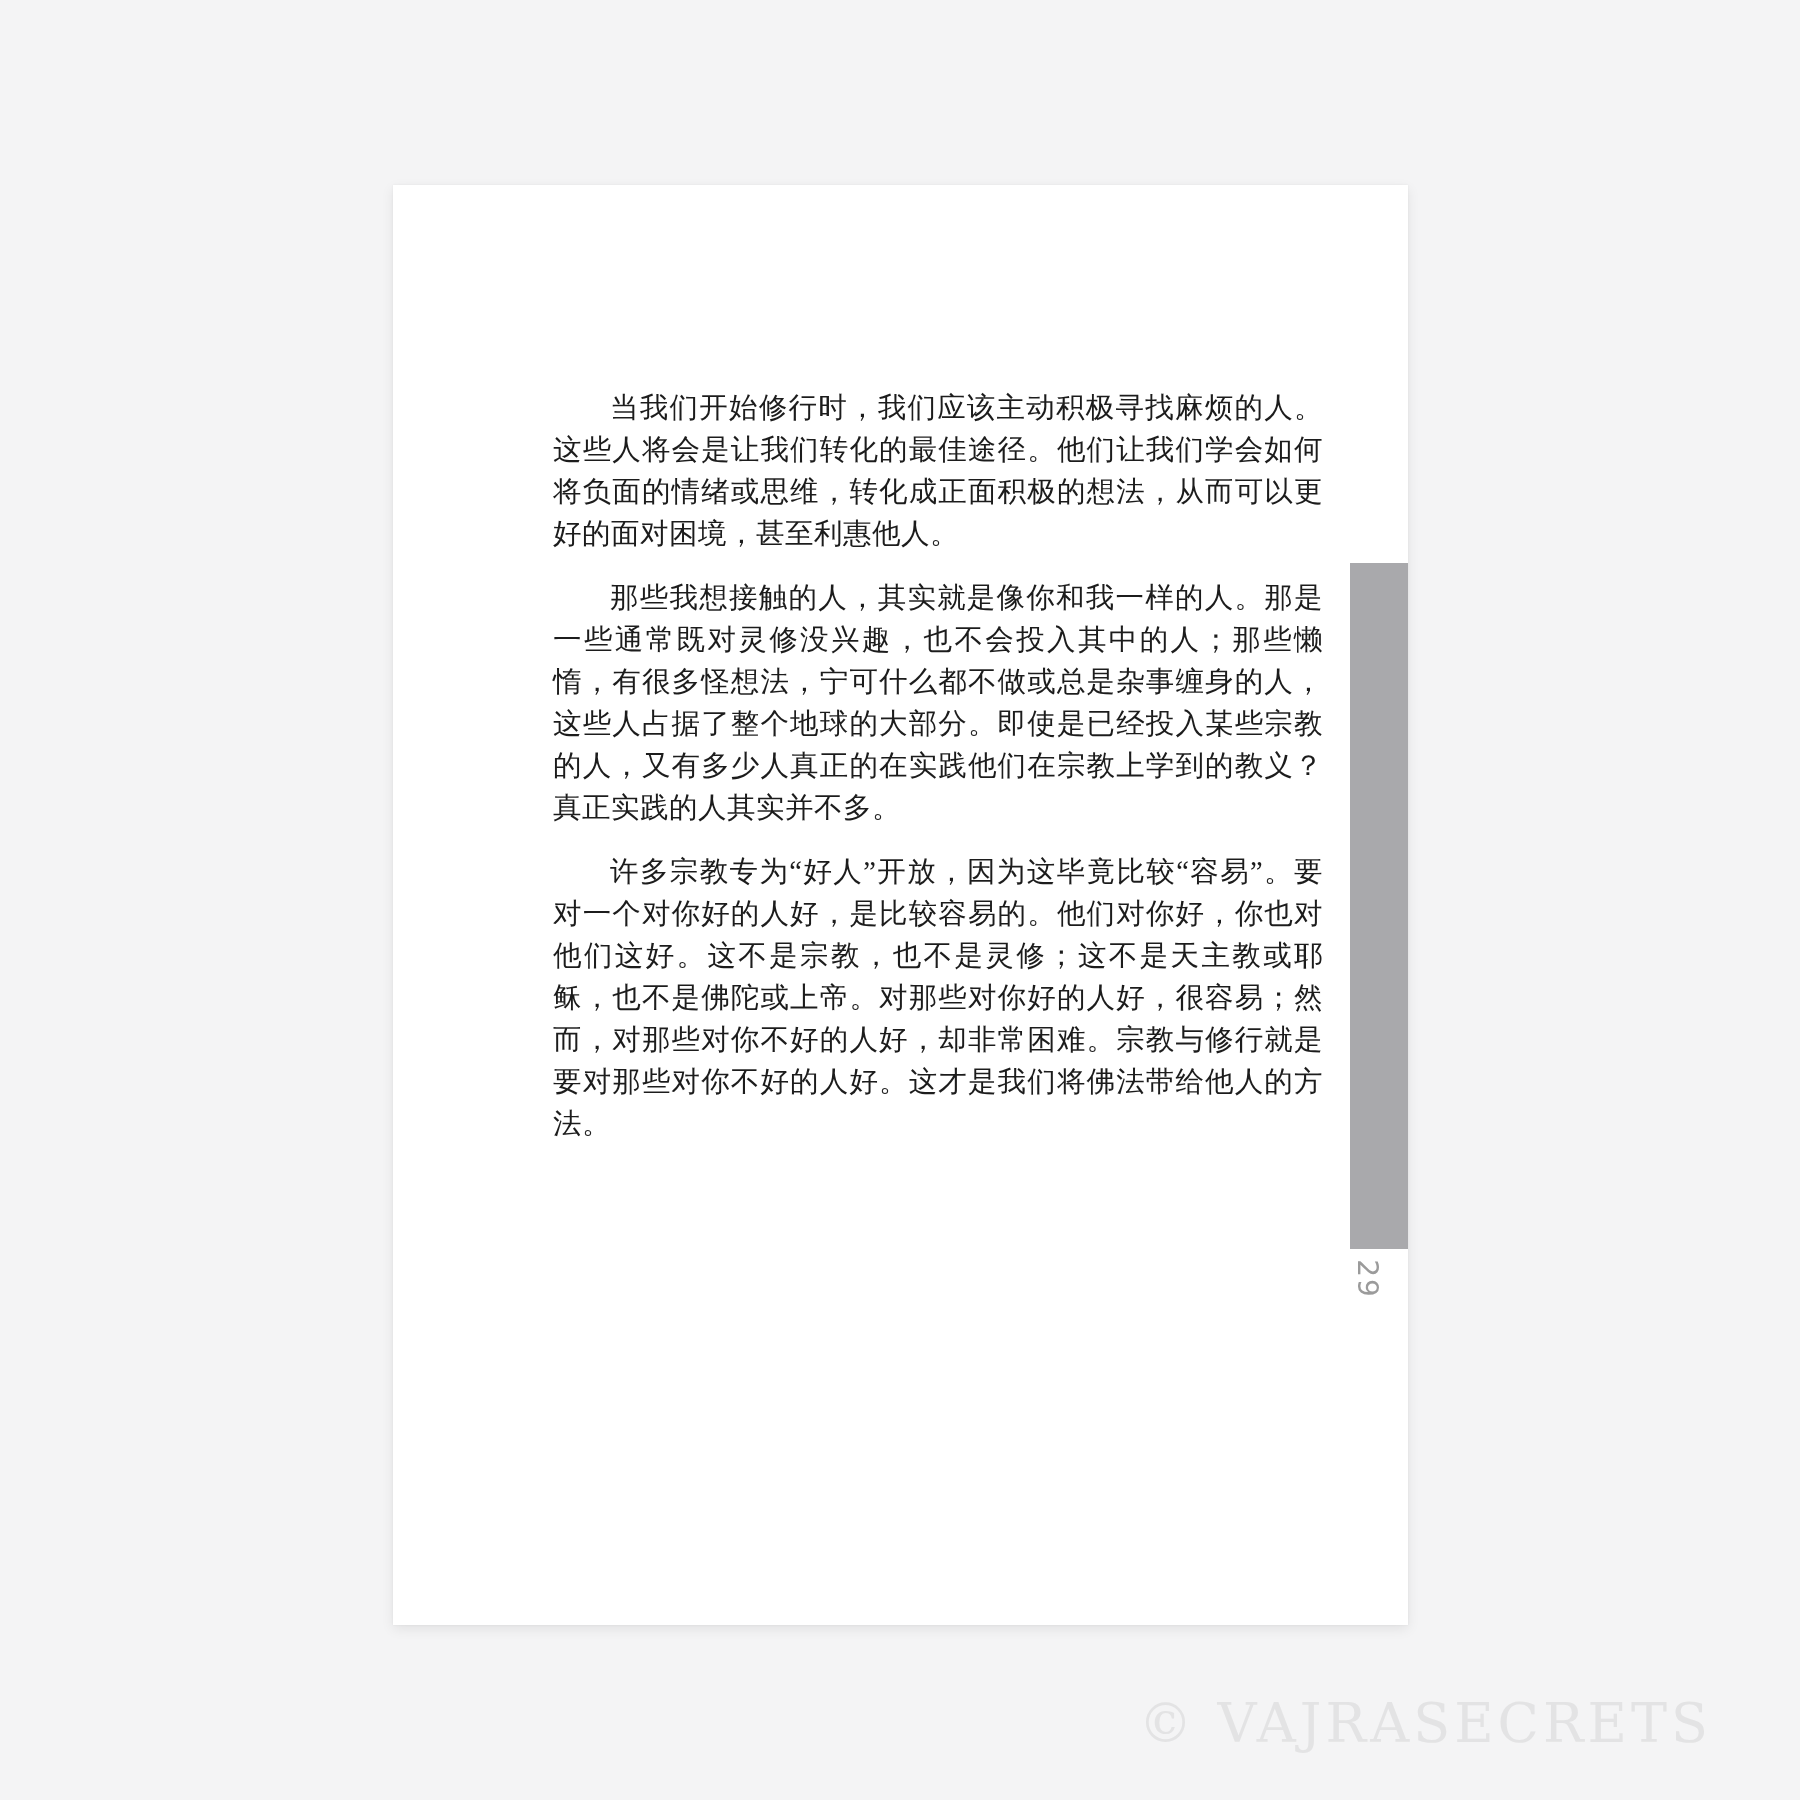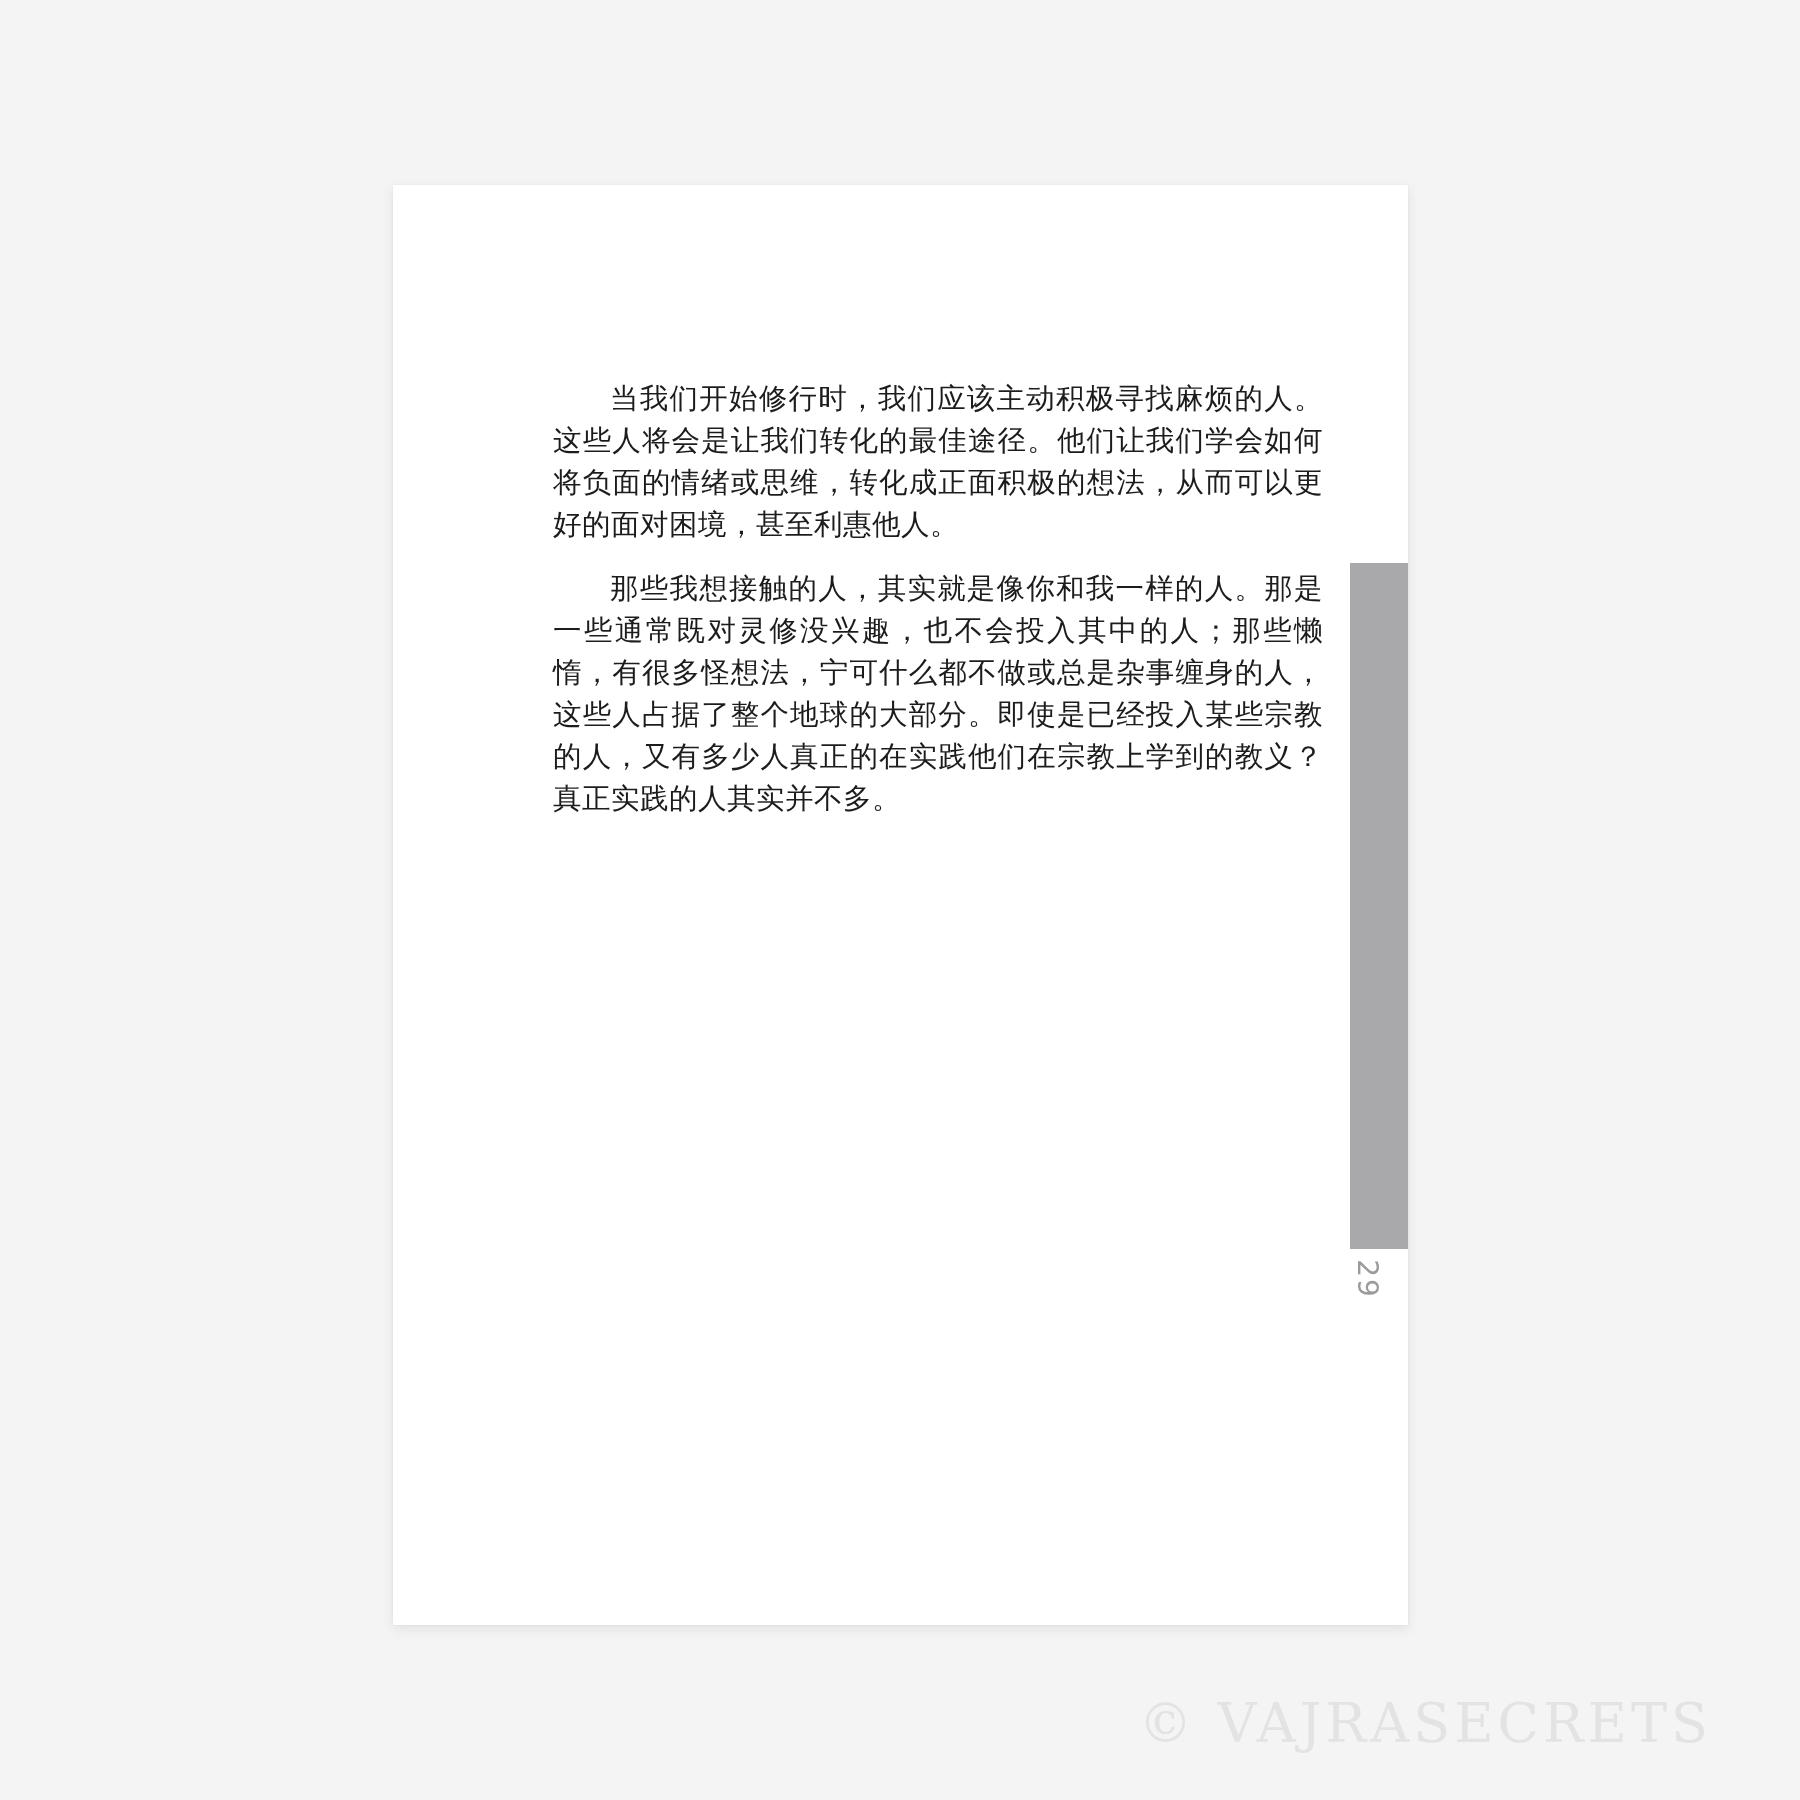--- a/index.html
+++ b/index.html
@@ -24,21 +24,21 @@
   }
   .page {
     position: absolute;
     left: 393px; top: 185px;
     width: 1015px; height: 1440px;
     background: var(--page_bg);
     box-shadow: 0 4px 12px rgba(0,0,0,0.08), 0 0 2px rgba(0,0,0,0.06);
   }
   .text-block {
     position: absolute;
-    left: 160px; top: 193px;
+    left: 160px; top: 202px;
     width: 770px;
     color: var(--text);
     font-size: 28.5px;
     line-height: 42px;
     text-align: justify;
     text-justify: inter-ideograph;
     letter-spacing: 0.5px;
   }
   .text-block p {
     text-indent: 2em;
@@ -77,20 +77,21 @@
 </head>
 <body>
 
 <div class="canvas">
 
   <div class="page">
 
     <div class="text-block">
       <p>当我们开始修行时，我们应该主动积极寻找麻烦的人。这些人将会是让我们转化的最佳途径。他们让我们学会如何将负面的情绪或思维，转化成正面积极的想法，从而可以更好的面对困境，甚至利惠他人。</p>
       <p>那些我想接触的人，其实就是像你和我一样的人。那是一些通常既对灵修没兴趣，也不会投入其中的人；那些懒惰，有很多怪想法，宁可什么都不做或总是杂事缠身的人，这些人占据了整个地球的大部分。即使是已经投入某些宗教的人，又有多少人真正的在实践他们在宗教上学到的教义？真正实践的人其实并不多。</p>
+      <p>许多宗教专为“好人”开放，因为这毕竟比较“容易”。要对一个对你好的人好，是比较容易的。他们对你好，你也对他们这好。这不是宗教，也不是灵修；这不是天主教或耶稣，也不是佛陀或上帝。对那些对你好的人好，很容易；然而，对那些对你不好的人好，却非常困难。宗教与修行就是要对那些对你不好的人好。这才是我们将佛法带给他人的方法。</p>
     </div>
 
     <div class="marker-bar"></div>
 
     <div class="page-number">29</div>
 
   </div>
 
   <div class="watermark">© VAJRASECRETS</div>
 

